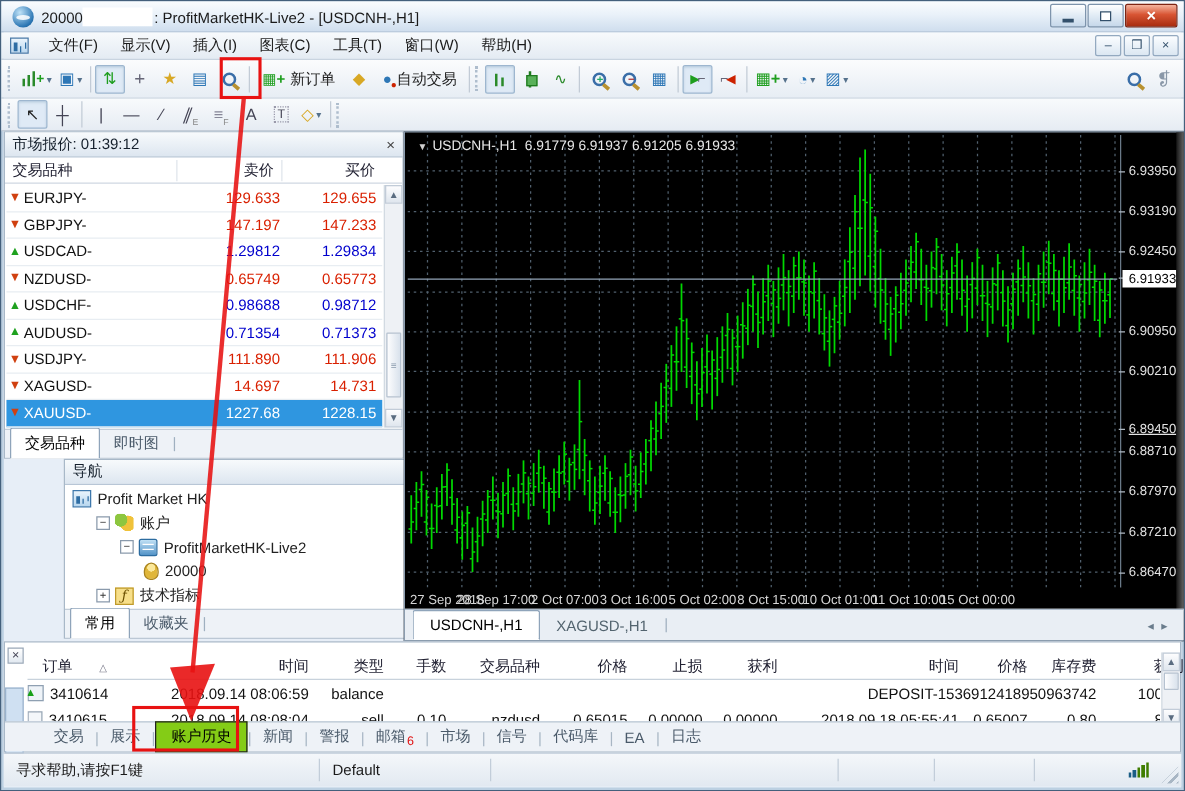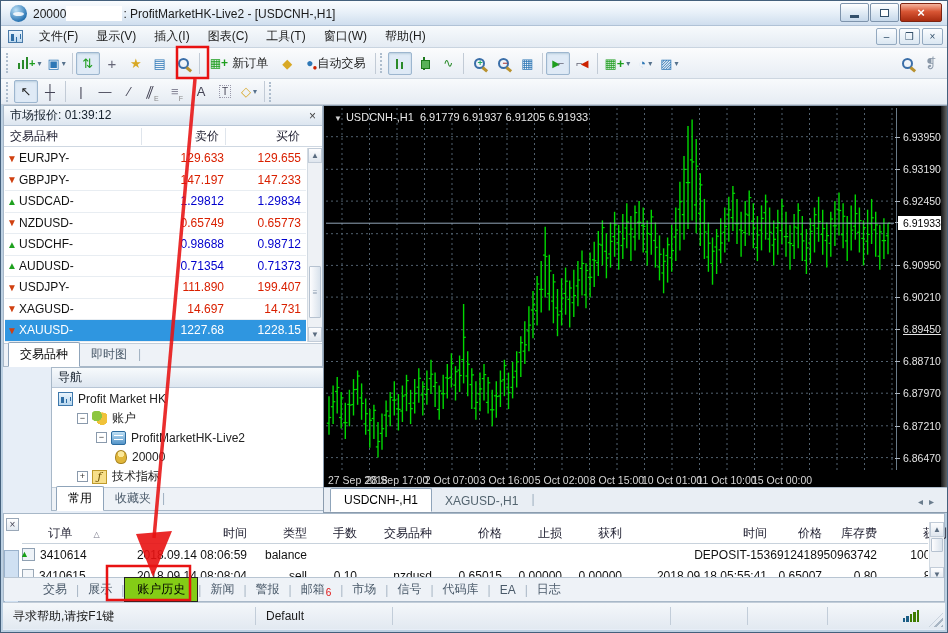--- a/index.html
+++ b/index.html
@@ -128,21 +128,21 @@
   .ctab.active{background:#fff;border:1px solid #8fa4ba;border-bottom-color:#fff;color:#000;border-radius:2px 2px 0 0;}
   .ctab-arrows{margin-left:auto;margin-bottom:5px;padding-right:8px;color:#6a7c8c;font-size:10px;letter-spacing:6px;}
 
   
   .terminal{position:absolute;left:2px;right:2px;top:512px;height:89px;background:#fff;border:1px solid #a8b8c8;}
   .term-x{position:absolute;left:2px;top:4px;width:13px;height:13px;border:1px solid #9aa8b8;background:linear-gradient(#fff,#e2e9f1);
     display:flex;align-items:center;justify-content:center;font-size:10px;color:#445;line-height:1;}
   .term-grid{display:grid;grid-template-columns:108px 125px 60px 50px 75px 70px 60px 60px 145px 55px 55px 70px;}
   .term-head{position:absolute;left:18px;right:16px;top:10px;height:20px;border-bottom:1px solid #c8d2dc;color:#223;align-items:center;}
   .term-head span{text-align:right;padding-right:8px;}
-  .term-head span:first-child{text-align:center;padding-left:12px;}
+  .term-head span:first-child{text-align:left;padding-left:12px;}
   .sort-mark{font-size:8px;color:#778;margin-left:6px;}
   .term-rows{position:absolute;left:18px;right:16px;top:30px;height:36px;overflow:hidden;}
   .term-row{height:21px;align-items:center;color:#111;}
   .term-row span{text-align:right;padding-right:8px;white-space:nowrap;}
   .term-row .ocell{text-align:left;display:flex;align-items:center;gap:5px;padding-left:0;}
   .bal-ic{width:13px;height:13px;border:1px solid #8fa0b2;background:#eef3f8;display:flex;align-items:center;justify-content:center;
     color:#18a018;font-size:9px;line-height:1;}
   .doc-ic{width:12px;height:13px;border:1px solid #9aa8b6;background:#f4f7fa;}
   .r1-grid{display:grid;grid-template-columns:108px 125px 60px 50px 75px 70px 60px 315px 70px;}
   .term-tabs{position:absolute;left:0;right:0;bottom:0;height:24px;background:#eef2f7;border-top:1px solid #b8c5d2;
@@ -386,21 +386,21 @@
         <div class="mw-row">
           <span class="arr a-up">▲</span>
           <span class="sym">AUDUSD-</span>
           <span class="sell c-blue">0.71354</span>
           <span class="buy c-blue">0.71373</span>
         </div>
         <div class="mw-row">
           <span class="arr a-down">▼</span>
           <span class="sym">USDJPY-</span>
           <span class="sell c-red">111.890</span>
-          <span class="buy c-red">199.407</span>
+          <span class="buy c-red">111.906</span>
         </div>
         <div class="mw-row">
           <span class="arr a-down">▼</span>
           <span class="sym">XAGUSD-</span>
           <span class="sell c-red">14.697</span>
           <span class="buy c-red">14.731</span>
         </div>
         <div class="mw-row sel">
           <span class="arr a-down">▼</span>
           <span class="sym">XAUUSD-</span>
@@ -919,21 +919,21 @@
         <span>6.91779</span> <span>6.91937</span> <span>6.91205</span> <span>6.91933</span>
       </div>
     </div>
     <div class="yaxis" id="yaxis">
         <span class="ylab" style="top: 22.737px;">6.93950</span>
         <span class="ylab" style="top: 55.3341px;">6.93190</span>
         <span class="ylab" style="top: 87.0735px;">6.92450</span>
         <span class="ylab" style="top: 108px;">6.91690</span>
         <span class="ylab" style="top: 151.41px;">6.90950</span>
         <span class="ylab" style="top: 183.149px;">6.90210</span>
-        <span class="ylab" style="top: 215px; text-decoration: underline;">6.89450</span>
+        <span class="ylab" style="top: 229px; text-decoration: underline;">6.89450</span>
         <span class="ylab" style="top: 247.486px;">6.88710</span>
         <span class="ylab" style="top: 279.225px;">6.87970</span>
         <span class="ylab" style="top: 311.822px;">6.87210</span>
         <span class="ylab" style="top: 343.562px;">6.86470</span>
         <span class="cpbox" style="top: 108.248px;">6.91933</span>
       </div>
     <div class="xaxis" id="xaxis">
         <span class="xlab" style="left: 2px; transform: none;">27 Sep 2018</span>
         <span class="xlab" style="left: 71px;">28 Sep 17:00</span>
         <span class="xlab" style="left: 126px;">2 Oct 07:00</span>

